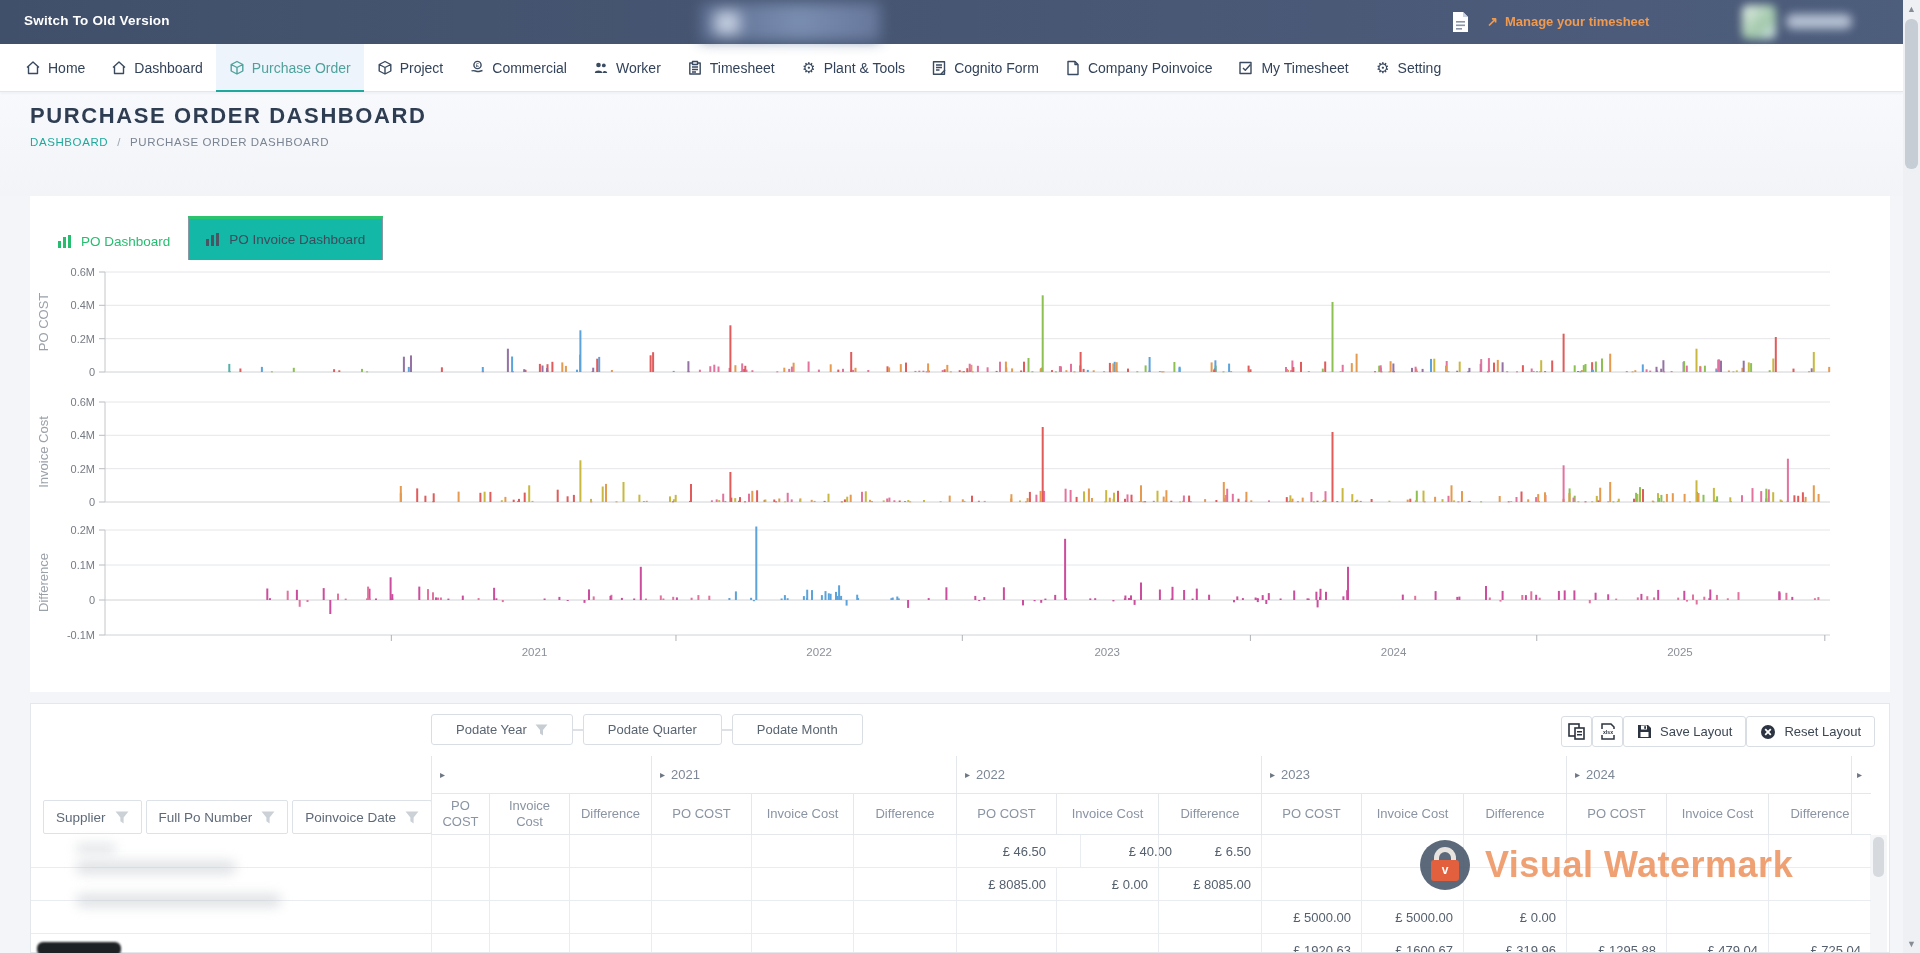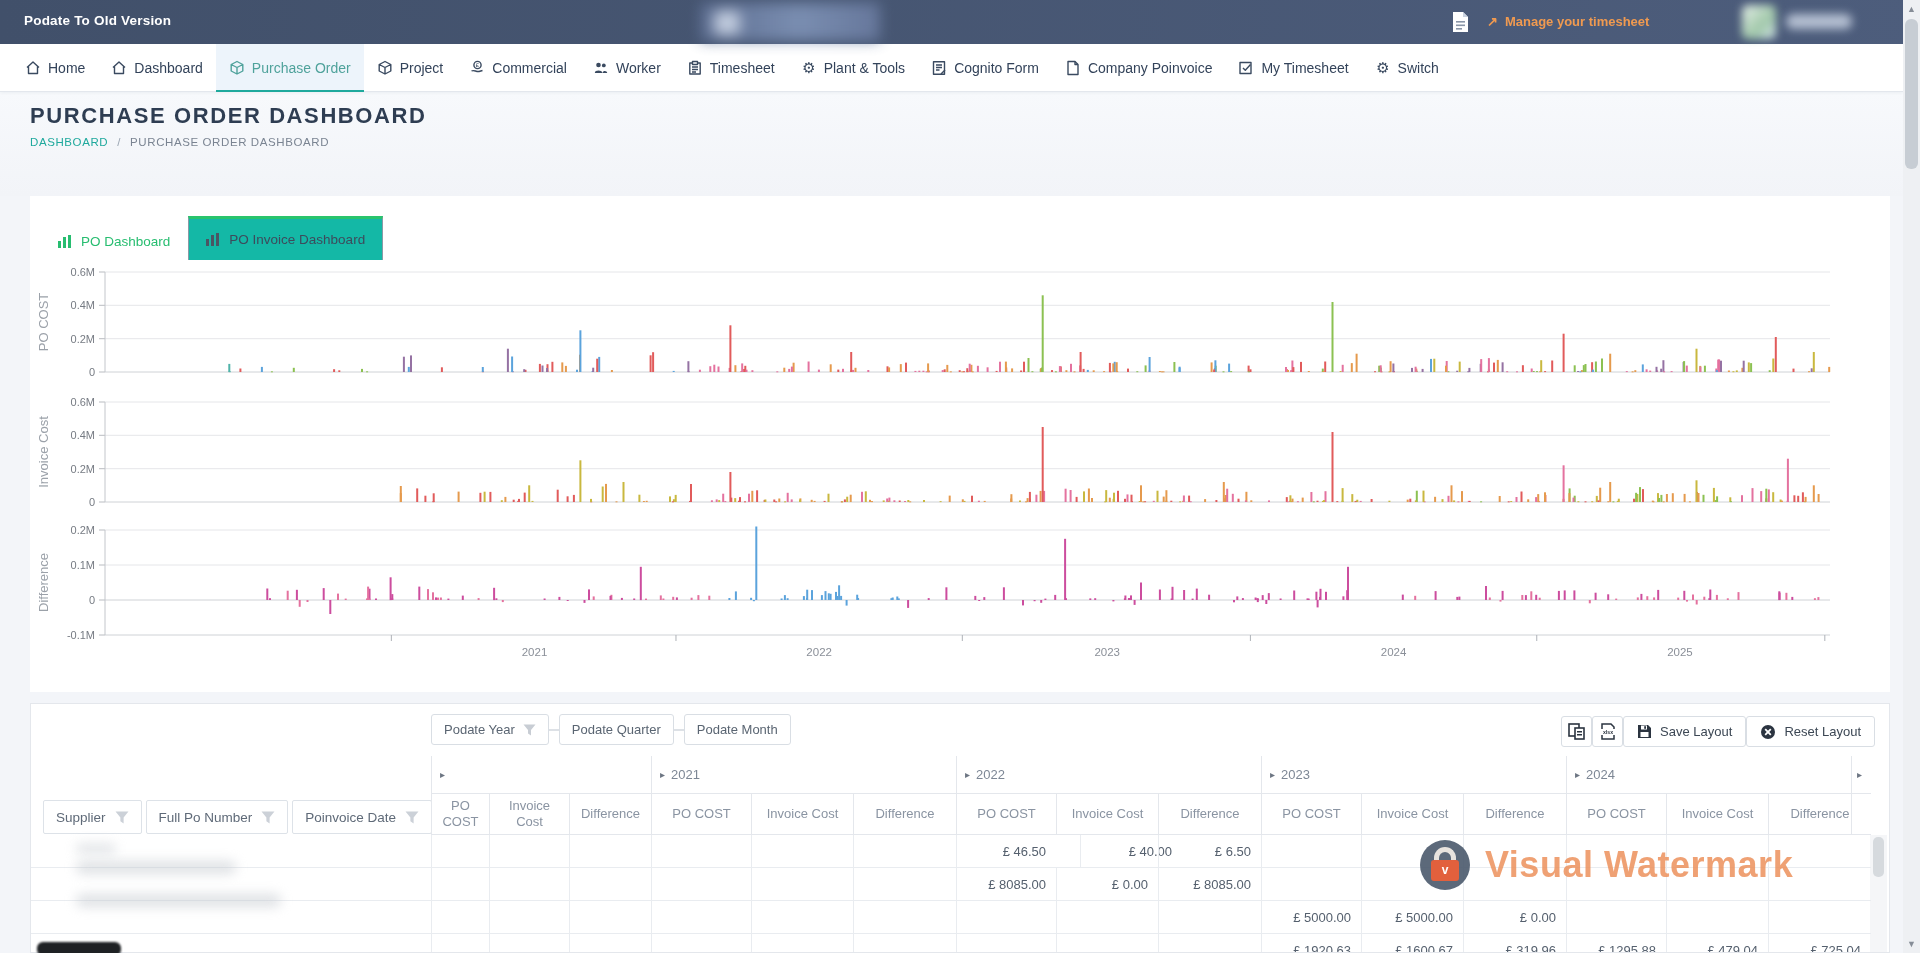--- a/index.html
+++ b/index.html
@@ -51,21 +51,21 @@
   .tab { display:flex; align-items:center; gap:8px; padding:0 17px; height:38px; font-size:13.5px;
     cursor:pointer; color:#27bd70; background:transparent; border:1px solid transparent; }
   .tab.active { height:44px; background:#14b8a6; color:#3d4b5c;
     border:1px solid #8b99a6; border-top:3px solid #29c46d; border-bottom:none; }
   .charts-svg { position:absolute; left:0; top:66px; }
   
   .table-card { position:absolute; left:30px; top:703px; width:1860px; height:250px; background:#fff;
     border:1px solid #e4e7ec; overflow:hidden; }
   .tc-toolbar { position:absolute; left:0; top:8px; width:100%; height:36px; }
   .chips { position:absolute; left:400px; top:2px; display:flex; align-items:center; }
-  .chip { display:flex; align-items:center; gap:8px; height:31px; padding:0 12px; background:#fff;
+  .chip { display:flex; align-items:center; gap:8px; height:31px; padding:0 24px; background:#fff;
     border:1px solid #d9dee4; border-radius:3px; font-size:13px; color:#5a6572; cursor:pointer; }
   .chip-connector { width:10px; height:2px; background:#dde1e6; }
   .tc-buttons { position:absolute; right:14px; top:4px; display:flex; gap:0; align-items:center; }
   .icon-btn { width:31px; height:31px; border:1px solid #d9dee4; border-radius:3px; background:#fff;
     display:flex; align-items:center; justify-content:center; cursor:pointer; color:#2b3440; }
   .txt-btn { height:31px; border:1px solid #d9dee4; border-radius:3px; background:#fff; display:flex;
     align-items:center; gap:8px; padding:0 13px; font-size:13px; color:#3c4754; cursor:pointer; }
   .grid { position:absolute; left:0; top:52px; width:1858px; height:198px; }
   .grp-row { position:absolute; left:400px; top:0; height:38px; display:flex; }
   .grp-cell { border-left:1px solid #e4e7ec; border-bottom:1px solid #e4e7ec; display:flex;
@@ -104,21 +104,21 @@
     cursor:pointer; }
   .sb-thumb { position:absolute; left:2px; top:19px; width:13px; height:150px; background:#c7cdd4;
     border-radius:6px; cursor:pointer; }
   .bottom-pill { position:absolute; left:37px; top:942px; width:84px; height:14px; background:#1e2124;
     border-radius:6px; filter:blur(1px); z-index:25; }
 </style>
 </head>
 <body>
 
 <div class="topbar">
-  <span class="switch-link">Podate To Old Version</span>
+  <span class="switch-link">Switch To Old Version</span>
   <div class="logo-blur"></div>
   <svg class="topbar-doc" viewBox="0 0 17 22">
     <path d="M1 1 h10 l5 5 v15 h-15 z" fill="#fff"></path>
     <path d="M11 1 l5 5 h-5 z" fill="#c9d2e0"></path>
     <rect x="4" y="10" width="9" height="1.6" fill="#8a96a8"></rect>
     <rect x="4" y="13.5" width="9" height="1.6" fill="#8a96a8"></rect>
     <rect x="4" y="17" width="6" height="1.6" fill="#8a96a8"></rect>
   </svg>
   <span class="ts-link">
     <span>↗</span>
@@ -227,21 +227,21 @@
         </svg>
       </span>
       <span>My Timesheet</span>
     </div>
     <div class="nav-item">
       <span>
         <svg width="16" height="16" viewBox="0 0 16 16">
           <text x="8" y="13" font-size="15" fill="#3a4a60" text-anchor="middle" font-family="DejaVu Sans">⚙</text>
         </svg>
       </span>
-      <span>Switch</span>
+      <span>Setting</span>
     </div>
   </div>
 
 <div class="page-head">
   <div class="page-title">PURCHASE ORDER DASHBOARD</div>
   <div class="breadcrumb">
     <span class="bc-parent">DASHBOARD</span>
     <span class="bc-sep">/</span>
     <span class="bc-current">PURCHASE ORDER DASHBOARD</span>
   </div>

